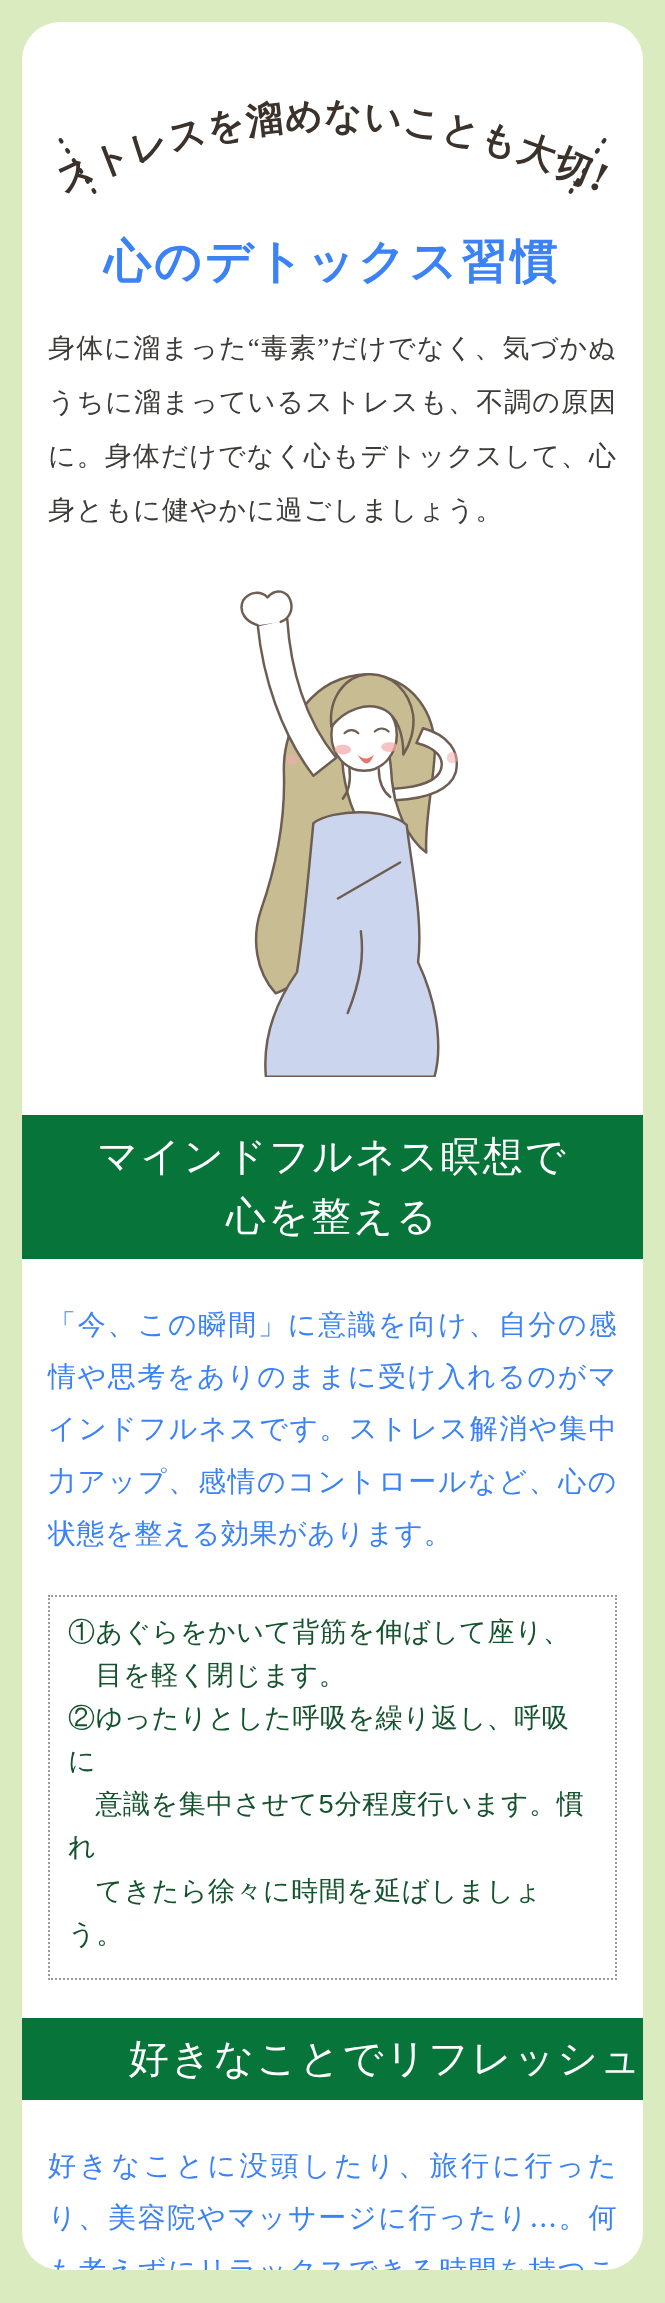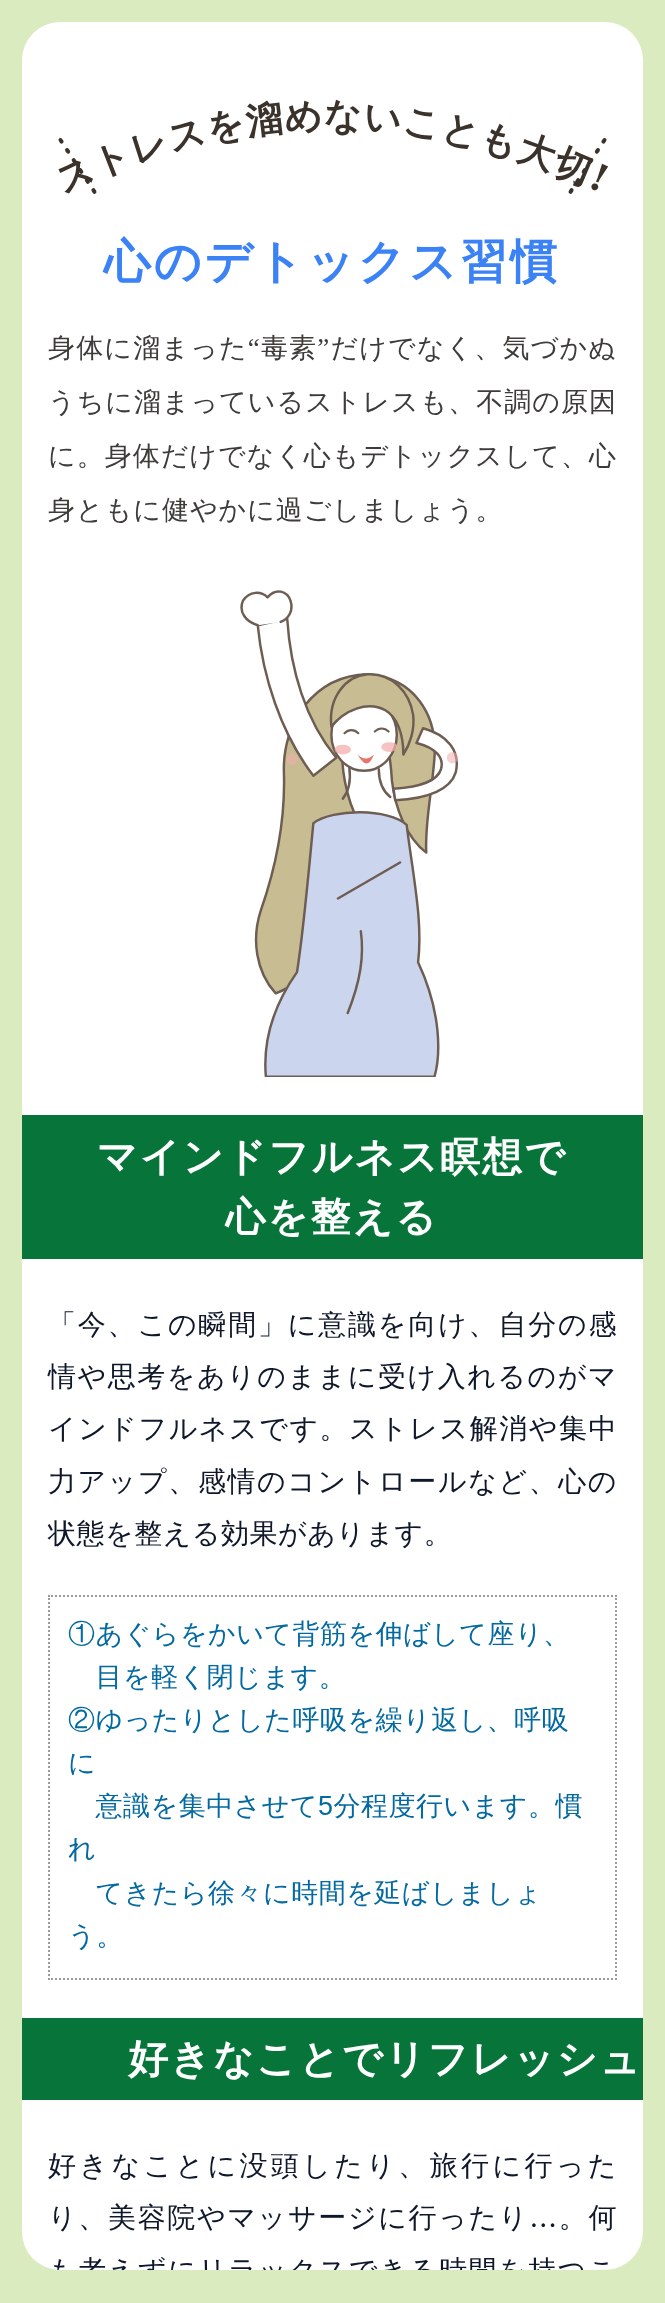--- a/index.html
+++ b/index.html
@@ -35,48 +35,48 @@
     font-family:Liberation Serif, serif;
     font-size:27px;line-height:2.0;letter-spacing:1px;
     color:#3e3c3a;text-align:justify;
   }
   
   .figure-wrap{margin:16px auto 0 auto;width:400px;}
   .figure{display:block;margin:0 auto;}
   
   .banner{
     margin-top:38px;background:#077539;color:#ffffff;
-    font-family:"DejaVu Serif", serif;font-weight:700;
+    font-family:"DejaVu Serif", serif;font-weight:400;
     text-align:center;font-size:40px;line-height:1.5;
     padding:11px 0 13px 0;letter-spacing:2px;
     white-space:pre-line;
   }
   .banner.single{padding:10px 0 12px 0;text-align:right;}
   
   .para{
     margin:40px 26px 0 26px;
     font-family:"DejaVu Serif", serif;
     font-size:28px;line-height:1.87;letter-spacing:0.5px;
-    color:#0f172a;text-align:justify;
+    color:#3b82f6;text-align:justify;
   }
   
   .tipbox{
     margin:34px 26px 0 26px;
     border:2px dotted #9b9b9b;
     padding:16px 18px 20px 18px;
   }
   .tipbox .tip-heading{
     font-family:"DejaVu Sans", sans-serif;
     font-size:27px;color:#1a7f45;letter-spacing:0.5px;
     margin:0 0 8px 0;font-weight:500;
   }
   .tipbox .tip-body{
-    font-family:Liberation Sans, sans-serif;
+    font-family:Liberation Mono, monospace;
     font-size:27px;line-height:1.6;letter-spacing:0.5px;
-    color:#0369a1;white-space:pre-line;
+    color:#14532d;white-space:pre-line;
   }
 </style>
 </head>
 <body>
 
 <div class="card">
 
   <div class="catch-wrap">
     <svg class="catch-svg" width="621" height="160" viewBox="0 0 620 160">
       <defs>

